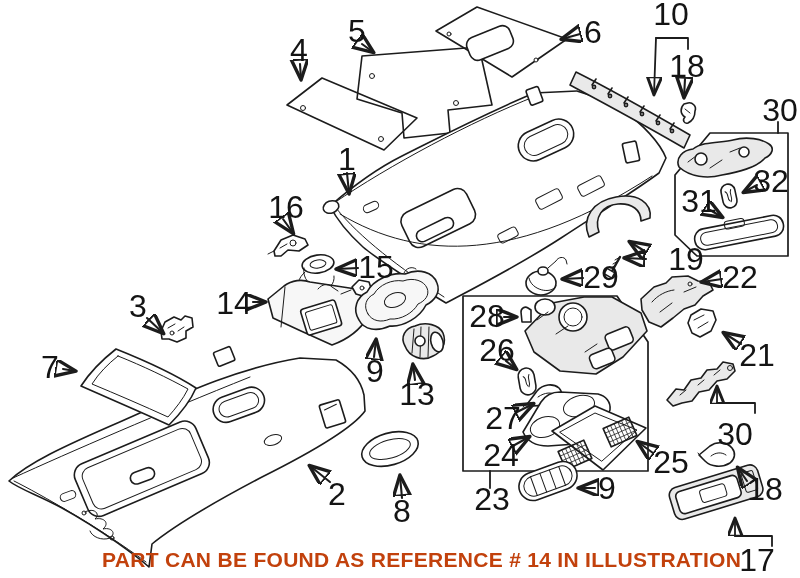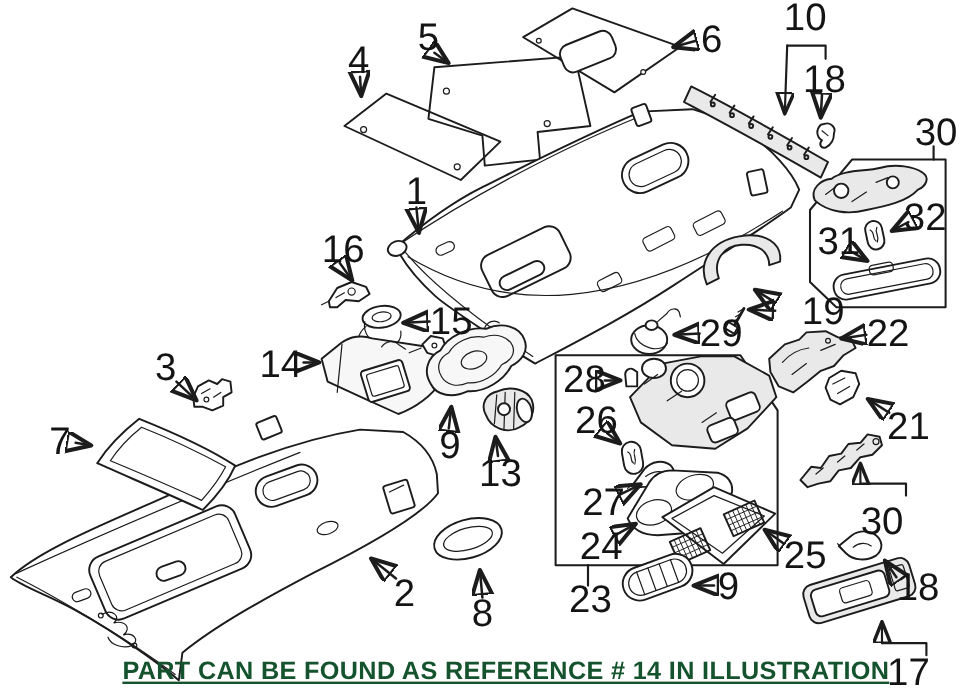--- a/index.html
+++ b/index.html
@@ -381,15 +381,15 @@
 <div class="callout" style="left: 501px; top: 455px;">24</div>
 <div class="callout" style="left: 671px; top: 462px;">25</div>
 <div class="callout" style="left: 497px; top: 350px;">26</div>
 <div class="callout" style="left: 503px; top: 418px;">27</div>
 <div class="callout" style="left: 487px; top: 316px;">28</div>
 <div class="callout" style="left: 601px; top: 277px;">29</div>
 <div class="callout" style="left: 780px; top: 110px;">30</div>
 <div class="callout" style="left: 699px; top: 201px;">31</div>
 <div class="callout" style="left: 771px; top: 181px;">32</div>
 
-<div class="caption" style="color: #14532d; text-decoration: underline;">PART CAN BE FOUND AS REFERENCE # 14 IN ILLUSTRATION</div>
+<div class="caption" style="color: #c2410c;">PART CAN BE FOUND AS REFERENCE # 14 IN ILLUSTRATION</div>
 
 </div>
 
 </body></html>

